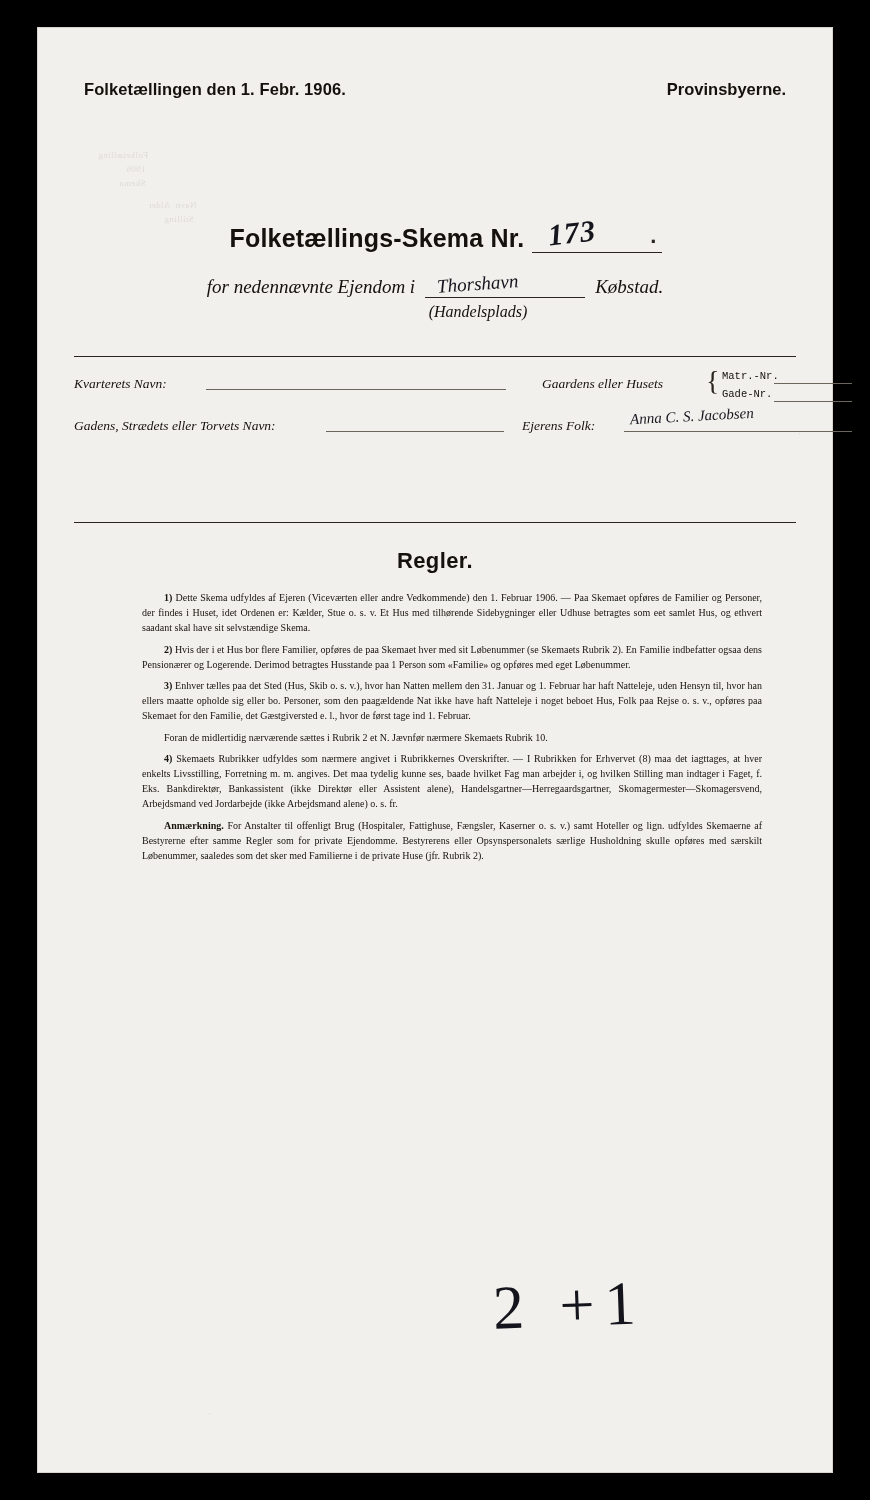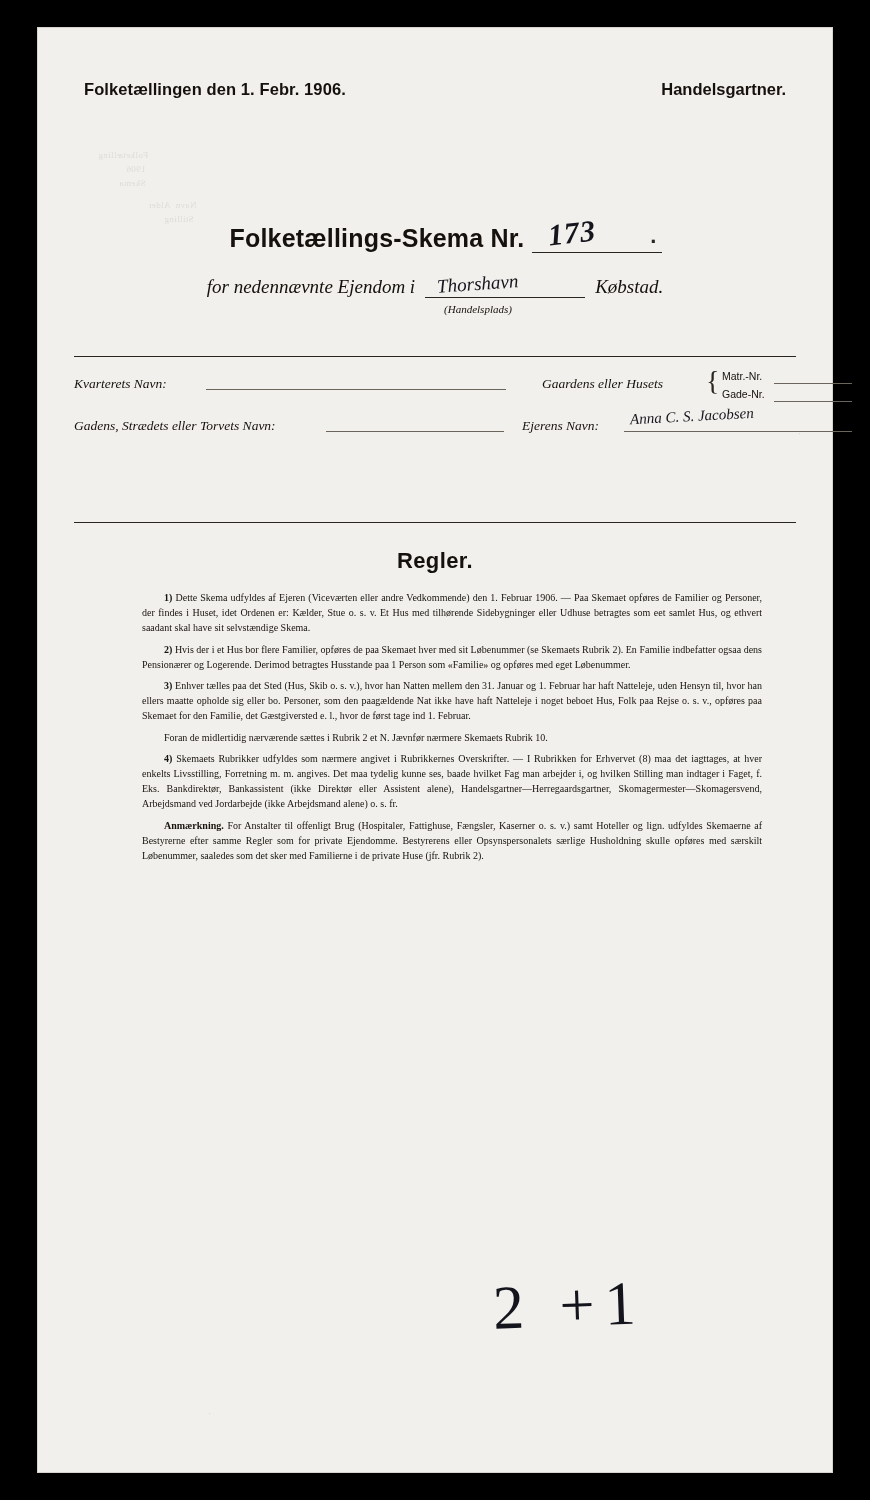--- a/index.html
+++ b/index.html
@@ -137,21 +137,21 @@
     bottom: 2px;
     font-size: 19px;
     font-style: italic;
     color: #15151d;
     transform: rotate(-4deg);
   }
   .paren {
     text-align: center;
     font-family: "Liberation Serif", serif;
     font-style: italic;
-    font-size: 11px;
+    font-size: 16px;
     color: #15110c;
     margin-top: 5px;
     padding-left: 86px;
   }
 
   hr.rule {
     position: absolute;
     left: 36px;
     width: 722px;
     border: none;
@@ -183,21 +183,21 @@
   }
   .brace {
     position: absolute;
     font-size: 28px;
     font-style: normal;
     color: #2a251e;
     line-height: 0.8;
   }
   .small-lbl {
     position: absolute;
-    font-family: Liberation Sans, sans-serif;
+    font-family: Liberation Mono, monospace;
     font-style: normal;
     font-size: 10.5px;
     color: #15110c;
   }
   .owner-hand {
     position: absolute;
     font-family: "Liberation Serif", serif;
     font-style: italic;
     font-size: 15px;
     color: #16161f;
@@ -259,21 +259,21 @@
     <div class="ghost" style="left:60px; top:120px;">Folketælling
  1906
  Skema</div>
     <div class="ghost" style="left:110px; top:170px;">Navn  Alder
  Stilling</div>
     <div class="tiny-ghost" style="left:760px; top:400px;">·</div>
     <div class="tiny-ghost" style="left:170px; top:1380px;">·</div>
 
     <div class="hdr">
       <div class="hdr-left">Folketællingen den 1. Febr. 1906.</div>
-      <div class="hdr-right">Handelsgartner.</div>
+      <div class="hdr-right">Provinsbyerne.</div>
     </div>
 
     <div class="title-block">
       <div class="title-line">
         <span>Folketællings-Skema Nr.</span>
         <span class="num-rule">
           <span class="num-hand">173</span>
           <span class="dot-after">.</span>
         </span>
       </div>
@@ -301,21 +301,21 @@
         <span class="fline" style="left:700px; top:-6px; width:78px;"></span>
         <span class="small-lbl" style="left:648px; top:14px;">Gade-Nr.</span>
         <span class="fline" style="left:700px; top:12px; width:78px;"></span>
       </div>
 
 
       <div class="frow" style="height:40px;">
         <span class="flabel" style="left:0; top:10px;">Gadens, Strædets eller Torvets Navn:</span>
         <span class="fline" style="left:252px; top:8px; width:178px;"></span>
 
-        <span class="flabel" style="left:448px; top:10px;">Ejerens Navn:</span>
+        <span class="flabel" style="left:448px; top:10px;">Ejerens Folk:</span>
         <span class="fline" style="left:550px; top:8px; width:228px;"></span>
         <span class="owner-hand" style="left:556px; top:0px;">Anna C. S. Jacobsen</span>
       </div>
 
     </div>
 
     <hr class="rule rule2">
 
     <div class="regler-title">Regler.</div>
 

